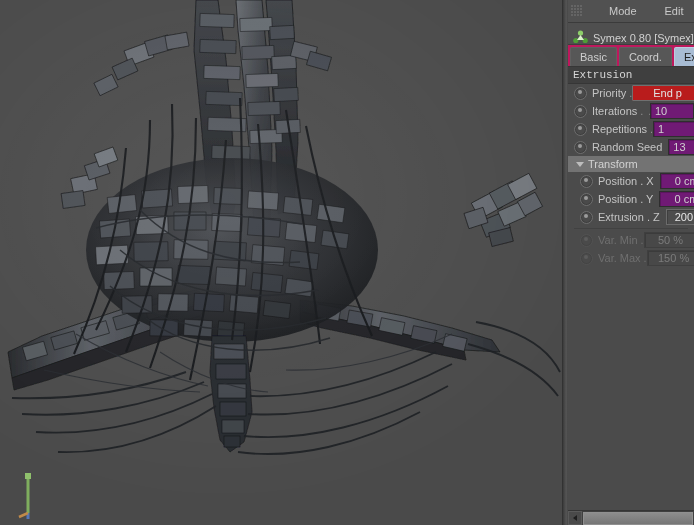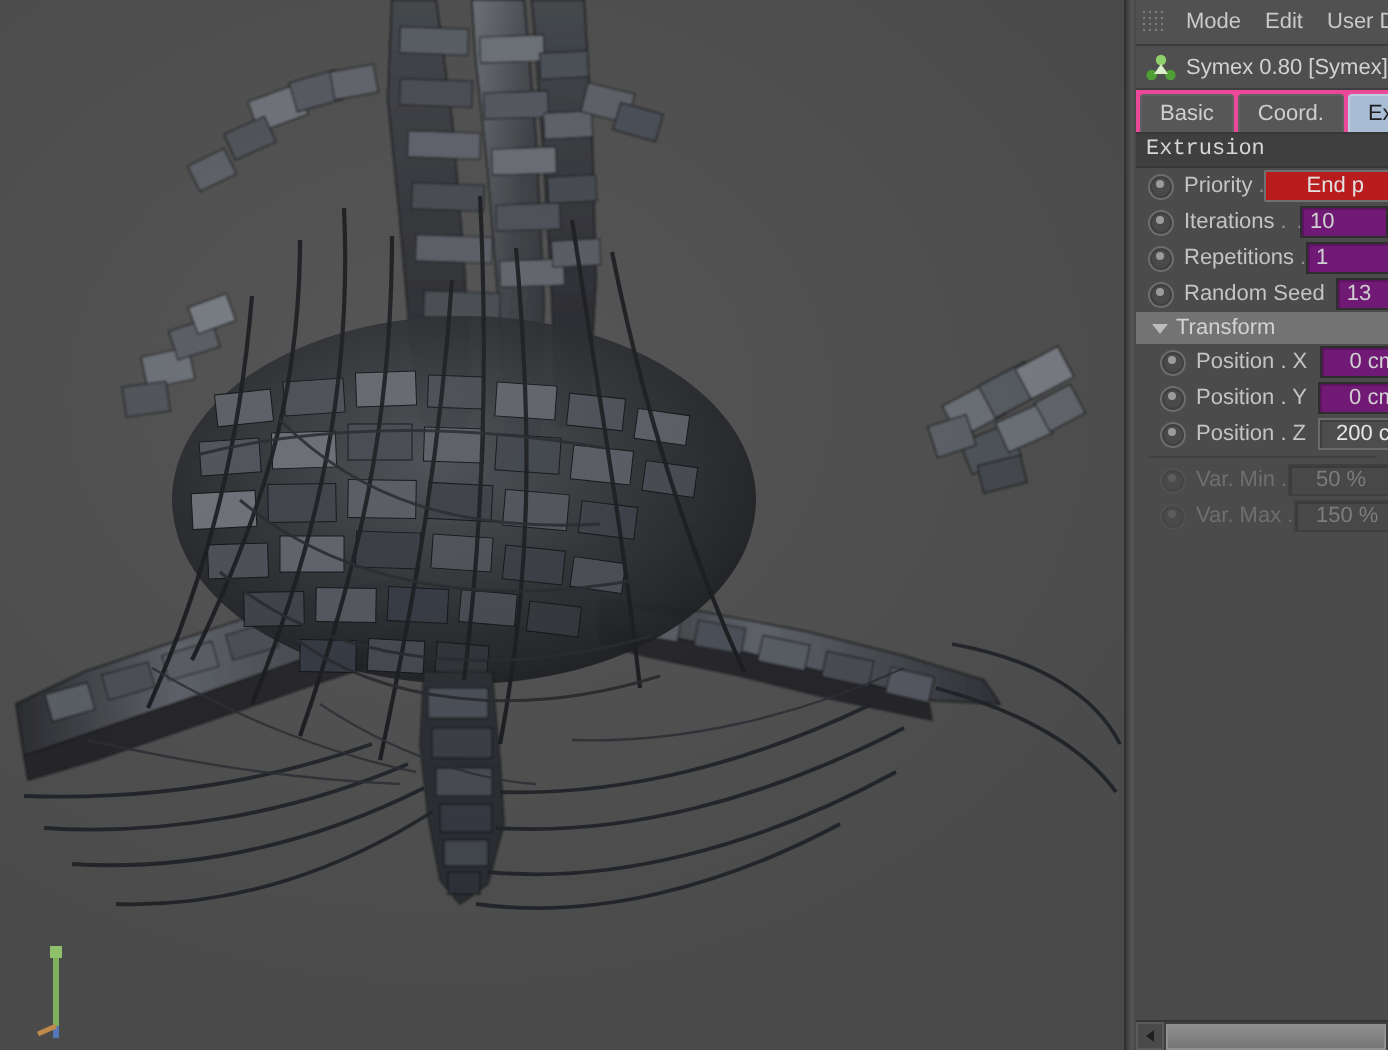--- a/index.html
+++ b/index.html
@@ -41,47 +41,47 @@
   
   #panel{
     position:absolute;left:568px;top:0;width:126px;height:525px;
     background:#4b4b4b;overflow:hidden;
   }
 
   
   #menubar{
     position:relative;height:22px;background:#515151;
     border-bottom:1px solid #3b3b3b;
-    display:flex;align-items:center;gap:0px;padding-left:3px;
+    display:flex;align-items:center;gap:16px;padding-left:3px;
     white-space:nowrap;
   }
   .grip{
     width:11px;height:12px;margin-right:5px;flex:0 0 auto;
     background-image:
       radial-gradient(circle at 1px 1px, #8a8a8a 0.6px, transparent 0.8px);
     background-size:3px 3px;background-position:0 0;
     opacity:.75;
   }
   .menu-item{
     color:#c9c9c9;font-size:11px;padding:2px 6px 3px 6px;
     flex:0 0 auto;
   }
 
   
   #objhdr{
     position:relative;height:21px;background:#4f4f4f;
     border-bottom:1px solid #3e3e3e;
-    display:flex;align-items:center;padding-left:5px;white-space:nowrap;
+    display:flex;align-items:flex-end;padding-left:5px;white-space:nowrap;
   }
   #obj-icon{width:15px;height:14px;flex:0 0 auto;margin-right:5px;}
   #obj-title{color:#d2d2d2;font-size:11px;}
 
   
   #tabs{
-    position:relative;height:19px;background:#ec4899;
+    position:relative;height:19px;background:#be185d;
     display:flex;align-items:stretch;padding:2px 0 0 2px;gap:2px;
     white-space:nowrap;border-bottom:1px solid #373737;
   }
   .tab{
     background:#575757;color:#cfcfcf;font-size:11px;
     padding:2px 9px 2px 9px;border-radius:2px 2px 0 0;
     border:1px solid #606060;border-bottom:none;
     display:flex;align-items:center;flex:0 0 auto;
   }
   .tab.active{background:#a8bcd4;color:#1d1d1d;border-color:#bccbdd;}
@@ -475,21 +475,21 @@
 
       <div class="row indent">
         <div class="bullet"></div>
         <div class="lbl">Position . Y</div>
         <div class="leader"></div>
         <div class="field w-pos">0 cm</div>
       </div>
 
       <div class="row indent">
         <div class="bullet"></div>
-        <div class="lbl">Position . Z</div>
+        <div class="lbl">Extrusion . Z</div>
         <div class="leader"></div>
         <div class="field w-pos focus">200 cm</div>
       </div>
 
       <div class="sep"></div>
 
       <div class="row indent disabled">
         <div class="bullet off"></div>
         <div class="lbl">Var. Min</div>
         <div class="leader">. .</div>

